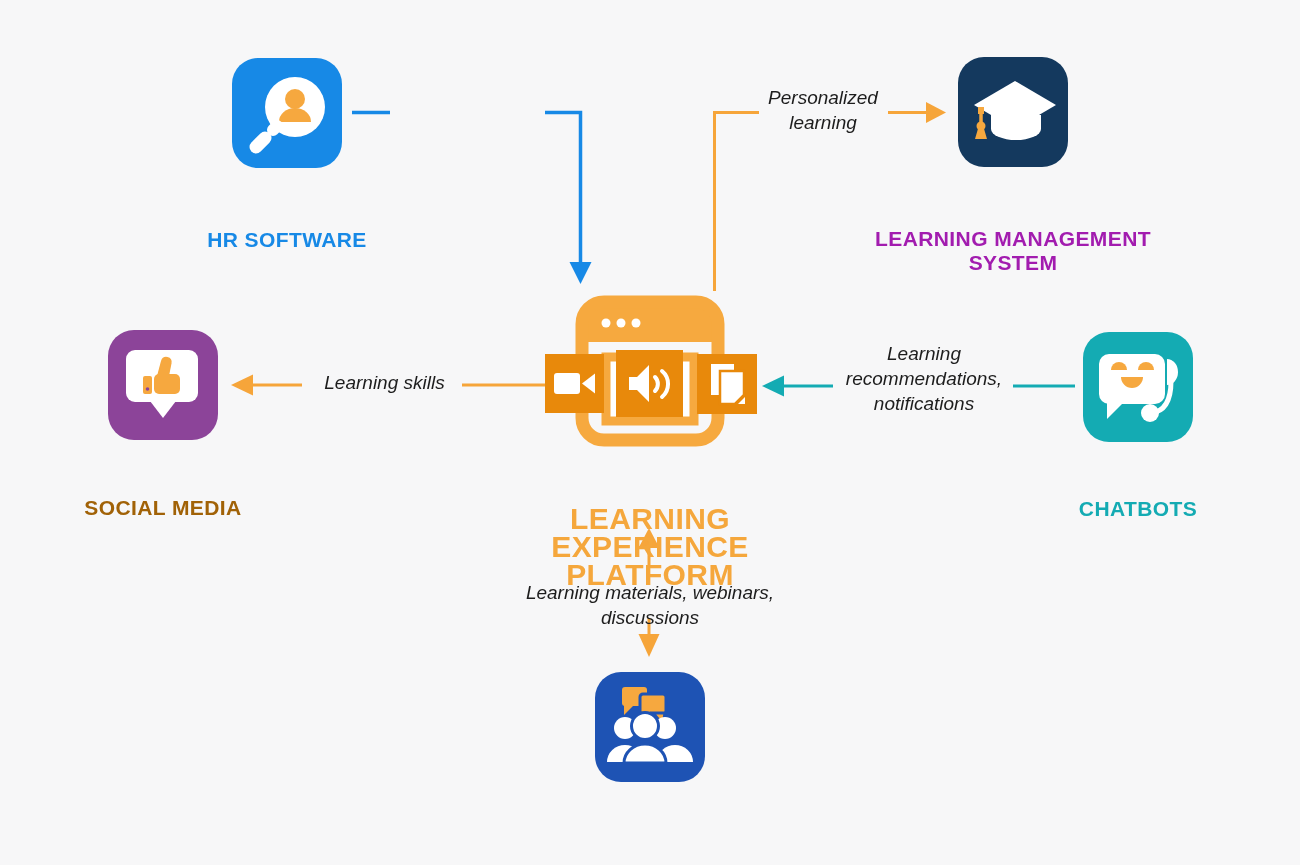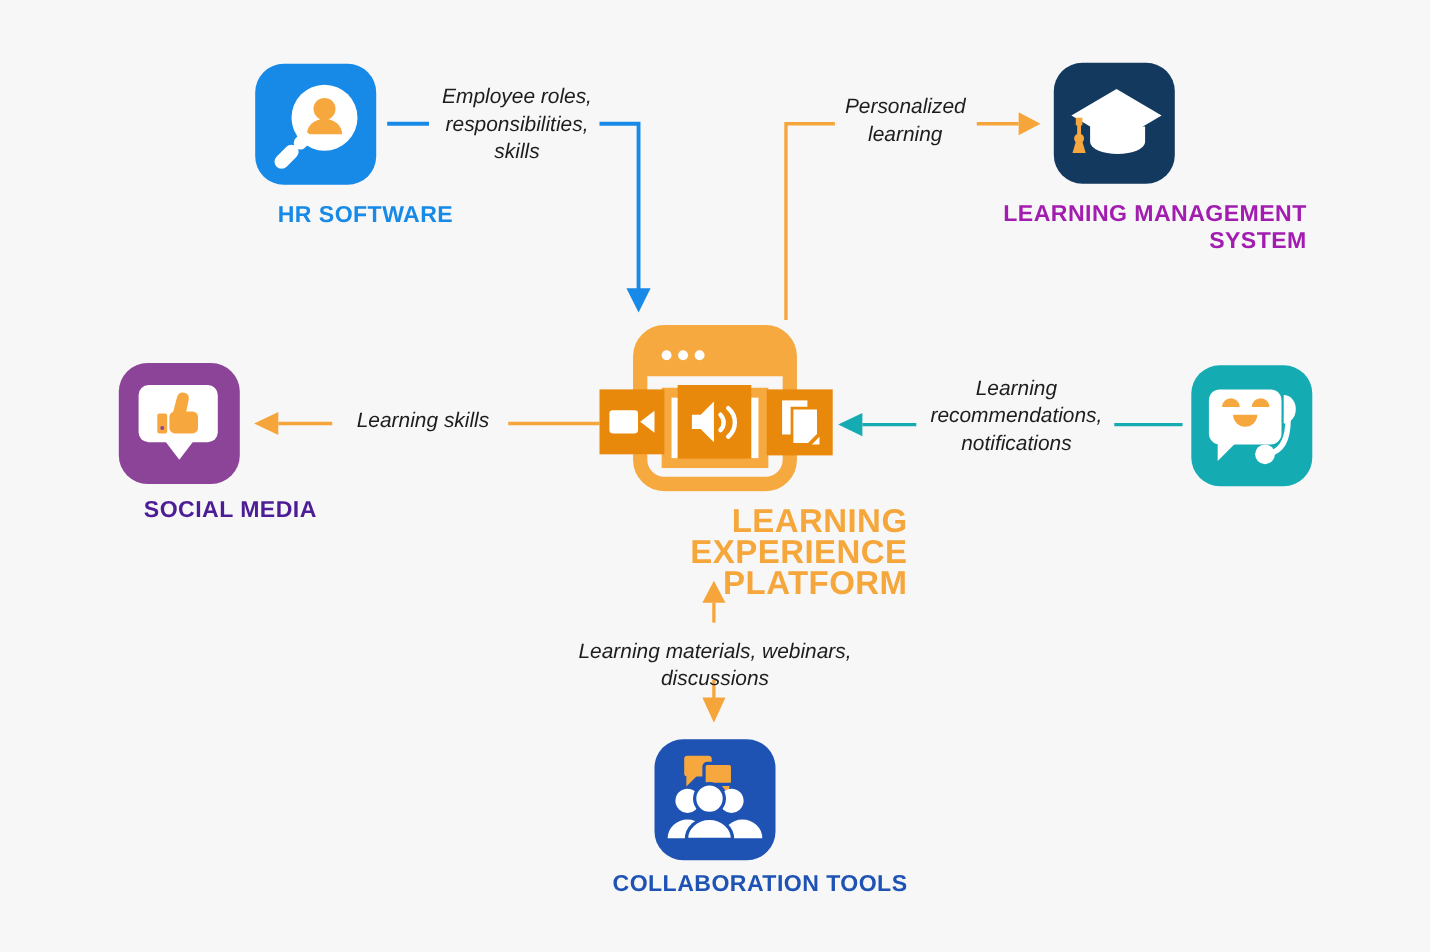--- a/index.html
+++ b/index.html
@@ -13,21 +13,21 @@
   .connectors{position:absolute;left:0;top:0;width:1300px;height:865px;}
   .icon-tile{position:absolute;width:110px;height:110px;border-radius:26px;}
   .icon-tile svg{width:100%;height:100%;display:block;}
   .lxp-window{position:absolute;left:575px;top:295px;width:150px;height:152px;}
   .lxp-window svg{width:100%;height:100%;display:block;}
   .media-square{position:absolute;background:#E8890B;}
   .media-square svg{width:100%;height:100%;display:block;}
   .node-label{
     position:absolute;
     font-weight:800;font-size:21px;line-height:24px;letter-spacing:.4px;
-    text-align:right;white-space:pre-line;
+    text-align:center;white-space:pre-line;margin-top:44px;
   }
   .lxp-label{font-size:30px;line-height:28px;}
   .edge-label{
     position:absolute;
     font-style:italic;font-size:19px;line-height:25px;color:#1D1D1D;
     text-align:center;white-space:pre-line;
   }
 </style>
 </head>
 <body>
@@ -66,23 +66,20 @@
   <div class="icon-tile" style="left:232px;top:58px;background:#1789E6">
     <svg viewBox="0 0 110 110">
       <circle cx="63" cy="49" r="30" fill="#FFFFFF"></circle>
       <circle cx="63" cy="41" r="10" fill="#F6A83F"></circle>
       <path d="M47,64 a16,14 0 0 1 32,0 z" fill="#F6A83F"></path>
       <line x1="45" y1="68" x2="41" y2="72" stroke="#FFFFFF" stroke-width="12" stroke-linecap="round"></line>
       <line x1="33" y1="80" x2="24" y2="89" stroke="#FFFFFF" stroke-width="13" stroke-linecap="round"></line>
     </svg>
   </div>
   <div class="node-label" style="left:162px;top:184px;width:250px;color:#1789E6">HR SOFTWARE</div>
-  <div class="edge-label" style="left:370px;top:76px;width:200px">Employee roles,
-responsibilities,
-skills</div>
 
   <div class="icon-tile" style="left:958px;top:57px;background:#14395E">
     <svg viewBox="0 0 110 110">
       <path d="M33,58 v14 a25,11 0 0 0 50,0 v-14 z" fill="#FFFFFF"></path>
       <polygon points="57,24 98,48 57,72 16,48" fill="#FFFFFF"></polygon>
       <rect x="20" y="50" width="6" height="7" fill="#F6A83F"></rect>
       <line x1="23" y1="56" x2="23" y2="67" stroke="#F6A83F" stroke-width="3.5"></line>
       <circle cx="23" cy="69" r="4.5" fill="#F6A83F"></circle>
       <polygon points="17,82 29,82 25.5,70 20.5,70" fill="#F6A83F"></polygon>
     </svg>
@@ -95,54 +92,54 @@
   <div class="icon-tile" style="left:108px;top:330px;background:#8C4499">
     <svg viewBox="0 0 110 110">
       <rect x="18" y="20" width="72" height="52" rx="9" fill="#FFFFFF"></rect>
       <polygon points="42,71 68,71 55,88" fill="#FFFFFF"></polygon>
       <rect x="35" y="46" width="9" height="18" rx="2" fill="#F6A83F"></rect>
       <circle cx="39.5" cy="59" r="1.8" fill="#8C4499"></circle>
       <rect x="46" y="44" width="26" height="20" rx="5" fill="#F6A83F"></rect>
       <path d="M49,46 L53,31 q1.5,-5 6.5,-4 q5,1 4,6.5 L61,46 z" fill="#F6A83F"></path>
     </svg>
   </div>
-  <div class="node-label" style="left:38px;top:452px;width:250px;color:#4c1d95">SOCIAL MEDIA</div>
+  <div class="node-label" style="left:38px;top:452px;width:250px;color:#a16207">SOCIAL MEDIA</div>
   <div class="edge-label" style="left:282px;top:370px;width:205px">Learning skills</div>
 
   <div class="icon-tile" style="left:1083px;top:332px;background:#14ABB3">
     <svg viewBox="0 0 110 110">
       <path d="M84,27 a11,13 0 0 1 0,26 z" fill="#FFFFFF"></path>
       <rect x="16" y="22" width="66" height="50" rx="10" fill="#FFFFFF"></rect>
       <polygon points="24,68 24,87 41,70" fill="#FFFFFF"></polygon>
       <path d="M28,38 a8,8 0 0 1 16,0 z" fill="#F6A83F"></path>
       <path d="M55,38 a8,8 0 0 1 16,0 z" fill="#F6A83F"></path>
       <path d="M38,45 a11,11 0 0 0 22,0 z" fill="#F6A83F"></path>
       <path d="M68,81 q20,-2 20,-32" stroke="#FFFFFF" stroke-width="5" fill="none" stroke-linecap="round"></path>
       <circle cx="67" cy="81" r="9" fill="#FFFFFF"></circle>
     </svg>
   </div>
+  <div class="node-label" style="left:1013px;top:453px;width:250px;color:#14ABB3">CHATBOTS</div>
   <div class="edge-label" style="left:795px;top:341px;width:258px">Learning
 recommendations,
 notifications</div>
 
   <div class="icon-tile" style="left:595px;top:672px;background:#1E53B4">
     <svg viewBox="0 0 110 110">
       <rect x="27" y="15" width="25" height="19" rx="3" fill="#F6A83F"></rect>
       <polygon points="29,33 29,43 39,33" fill="#F6A83F"></polygon>
       <rect x="45" y="22" width="26" height="20" rx="3" fill="#F6A83F" stroke="#1E53B4" stroke-width="3"></rect>
       <polygon points="58,41 70,41 68,53" fill="#F6A83F" stroke="#1E53B4" stroke-width="3"></polygon>
       <circle cx="30" cy="56" r="11" fill="#FFFFFF"></circle>
       <circle cx="70" cy="56" r="11" fill="#FFFFFF"></circle>
       <path d="M12,90 a18,17 0 0 1 36,0 z" fill="#FFFFFF"></path>
       <path d="M62,90 a18,17 0 0 1 36,0 z" fill="#FFFFFF"></path>
       <circle cx="50" cy="54" r="13.5" fill="#FFFFFF" stroke="#1E53B4" stroke-width="3"></circle>
       <path d="M29,91 a21,19 0 0 1 42,0 z" fill="#FFFFFF" stroke="#1E53B4" stroke-width="3"></path>
     </svg>
   </div>
-  <div class="node-label" style="left:475px;top:792px;width:350px;color:#1E53B4">COLLABORATION TOOLS</div>
   <div class="edge-label" style="left:495px;top:580px;width:310px">Learning materials, webinars,
 discussions</div>
 
   <div class="lxp-window">
     <svg viewBox="0 0 150 152">
       <path d="M29,7 h92 a22,22 0 0 1 22,22 v18 H7 V29 a22,22 0 0 1 22,-22 z" fill="#F6A93F"></path>
       <rect x="7" y="7" width="136" height="138" rx="22" fill="none" stroke="#F6A93F" stroke-width="13"></rect>
       <circle cx="31" cy="28" r="4.5" fill="#FFFFFF"></circle>
       <circle cx="46" cy="28" r="4.5" fill="#FFFFFF"></circle>
       <circle cx="61" cy="28" r="4.5" fill="#FFFFFF"></circle>

